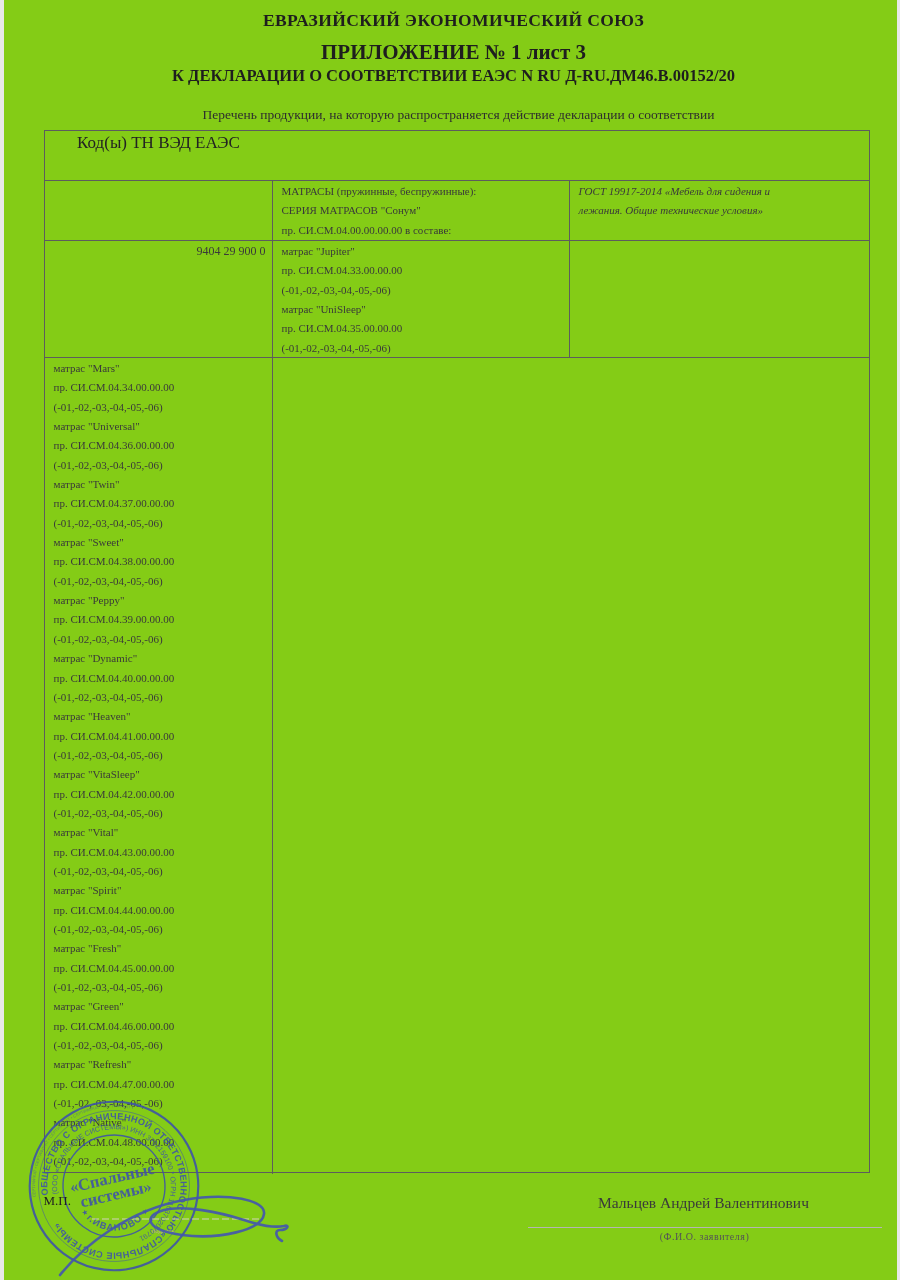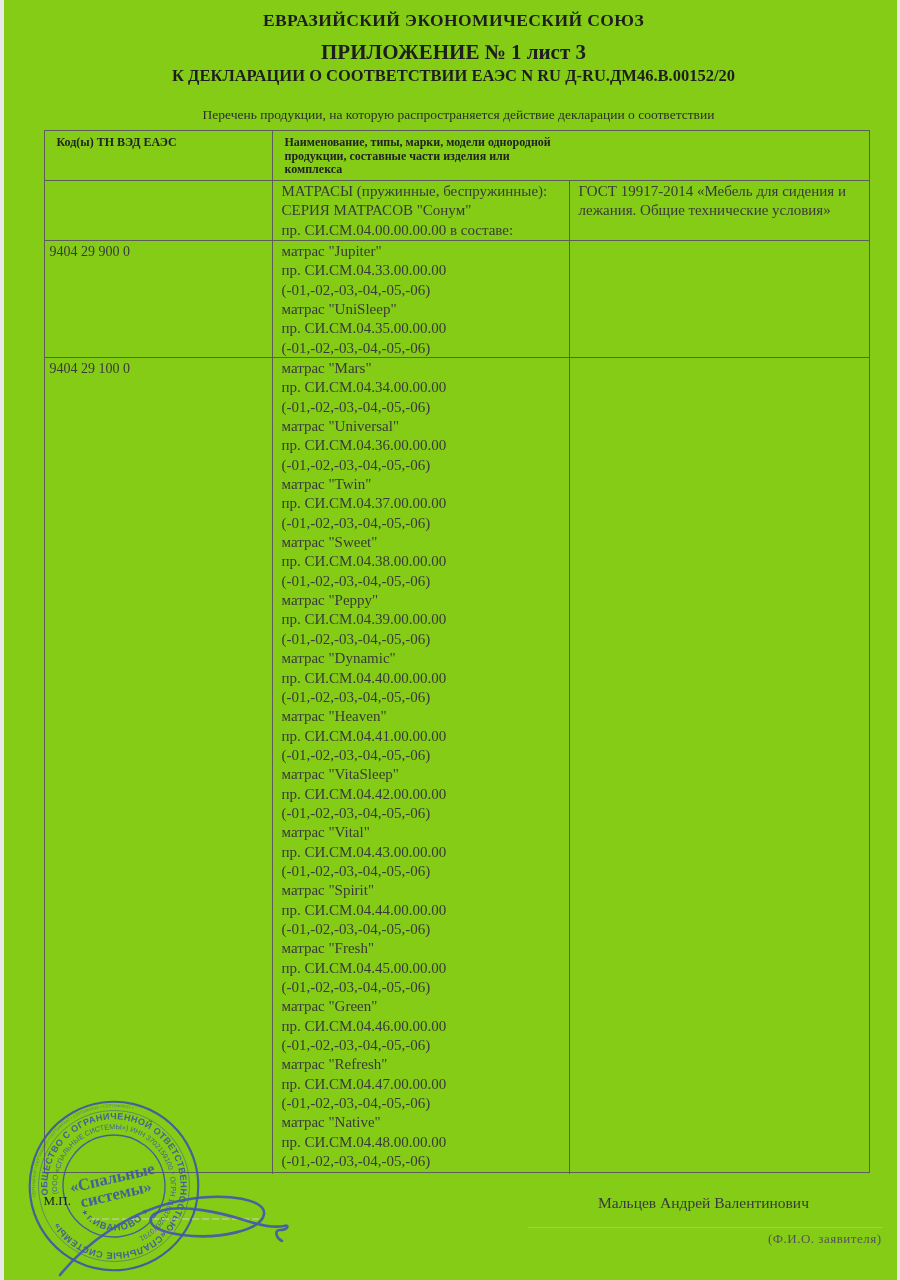--- a/index.html
+++ b/index.html
@@ -10,56 +10,55 @@
   }
   .page *{box-sizing:border-box;}
   .title{position:absolute;left:0;width:900px;text-align:center;font-weight:bold;color:#1e1e1e;}
   .title1{top:10px;font-size:17.5px;letter-spacing:.4px;}
   .title2{top:40px;font-size:21px;}
   .title3{top:66px;font-size:16.5px;}
   .subtitle{position:absolute;left:0;top:107px;width:910px;text-align:center;font-size:13.5px;color:#2e2e2e;}
 
   .doc-table{position:absolute;left:40px;top:130px;width:826px;height:1043px;border:1px solid #5d5d5d;}
   .thead{display:grid;grid-template-columns:228px 297px 1fr;height:50px;border-bottom:1px solid #5d5d5d;}
-  .hcell{border-right:1px solid #5d5d5d;font-weight:bold;font-size:12px;line-height:13.5px;
-         text-align:left;padding:5px 12px 0;color:#222;}
+  .hcell{border-right:1px solid #5d5d5d;font-weight:normal;font-size:17px;line-height:13.5px;
+         text-align:center;padding:5px 12px 0;color:#222;}
   .hcell:last-child{border-right:none;}
   .trow{display:grid;grid-template-columns:228px 297px 1fr;border-bottom:1px solid #5d5d5d;}
   .trow:last-child{border-bottom:none;}
-  .cell{border-right:1px solid #5d5d5d;font-size:15px;line-height:19.35px;padding:1px 6px 0 9px;
+  .cell{border-right:1px solid #5d5d5d;font-size:11px;line-height:19.35px;padding:1px 6px 0 9px;
         white-space:pre-line;color:#3a3a3a;overflow:hidden;}
-  .cell:last-child{border-right:none;}
-  .cell.code{font-size:14px;padding-left:5px;}
+  .cell:last-child{border-right:none;font-style:italic;}
+  .cell.code{font-size:12px;padding-left:5px;text-align:right;}
   .trow.r0{height:60px;}
   .trow.r1{height:117px;}
   .trow.r2{height:816px;}
 
   .mp-label{position:absolute;left:40px;top:1193px;font-size:13px;color:#222;z-index:6;}
   .applicant-name{position:absolute;left:520px;top:1194px;width:360px;text-align:center;
                   font-size:15.5px;color:#3a3a3a;}
   .name-underline{position:absolute;left:524px;top:1227px;width:354px;border-top:1px solid #b5b5b5;}
-  .applicant-caption{position:absolute;left:524px;top:1231px;width:354px;text-align:right;
-                     font-size:13px;color:#555;letter-spacing:.5px;}
+  .applicant-caption{position:absolute;left:524px;top:1231px;width:354px;text-align:center;
+                     font-size:10px;color:#555;letter-spacing:.5px;}
   .stamp-wrap{position:absolute;left:12px;top:1088px;width:196px;height:196px;z-index:4;}
   .sig-wrap{position:absolute;left:30px;top:1150px;width:280px;height:130px;z-index:5;}
 </style>
 </head>
 <body>
 
 <div class="page">
 
   <div class="title title1">ЕВРАЗИЙСКИЙ ЭКОНОМИЧЕСКИЙ СОЮЗ</div>
   <div class="title title2">ПРИЛОЖЕНИЕ № 1 лист 3</div>
   <div class="title title3">К ДЕКЛАРАЦИИ О СООТВЕТСТВИИ ЕАЭС N RU Д-RU.ДМ46.В.00152/20</div>
   <div class="subtitle">Перечень продукции, на которую распространяется действие декларации о соответствии</div>
 
   <div class="doc-table">
     <div class="thead">
       <div class="hcell">Код(ы) ТН ВЭД ЕАЭС</div>
-      <div class="hcell">Наименование, типы, марки, модели однородной продукции, составные части изделия или комплекса</div>
     </div>
     <div>
         <div class="trow r0">
           <div class="cell code"></div>
           <div class="cell">МАТРАСЫ (пружинные, беспружинные):
 СЕРИЯ МАТРАСОВ "Сонум"
 пр. СИ.СМ.04.00.00.00.00 в составе:</div>
           <div class="cell">ГОСТ 19917-2014 «Мебель для сидения и
 лежания. Общие технические условия»</div>
         </div>
@@ -67,21 +66,20 @@
           <div class="cell code">9404 29 900 0</div>
           <div class="cell">матрас "Jupiter"
 пр. СИ.СМ.04.33.00.00.00
 (-01,-02,-03,-04,-05,-06)
 матрас "UniSleep"
 пр. СИ.СМ.04.35.00.00.00
 (-01,-02,-03,-04,-05,-06)</div>
           <div class="cell"></div>
         </div>
         <div class="trow r2">
-          <div class="cell code">9404 29 100 0</div>
           <div class="cell">матрас "Mars"
 пр. СИ.СМ.04.34.00.00.00
 (-01,-02,-03,-04,-05,-06)
 матрас "Universal"
 пр. СИ.СМ.04.36.00.00.00
 (-01,-02,-03,-04,-05,-06)
 матрас "Twin"
 пр. СИ.СМ.04.37.00.00.00
 (-01,-02,-03,-04,-05,-06)
 матрас "Sweet"

